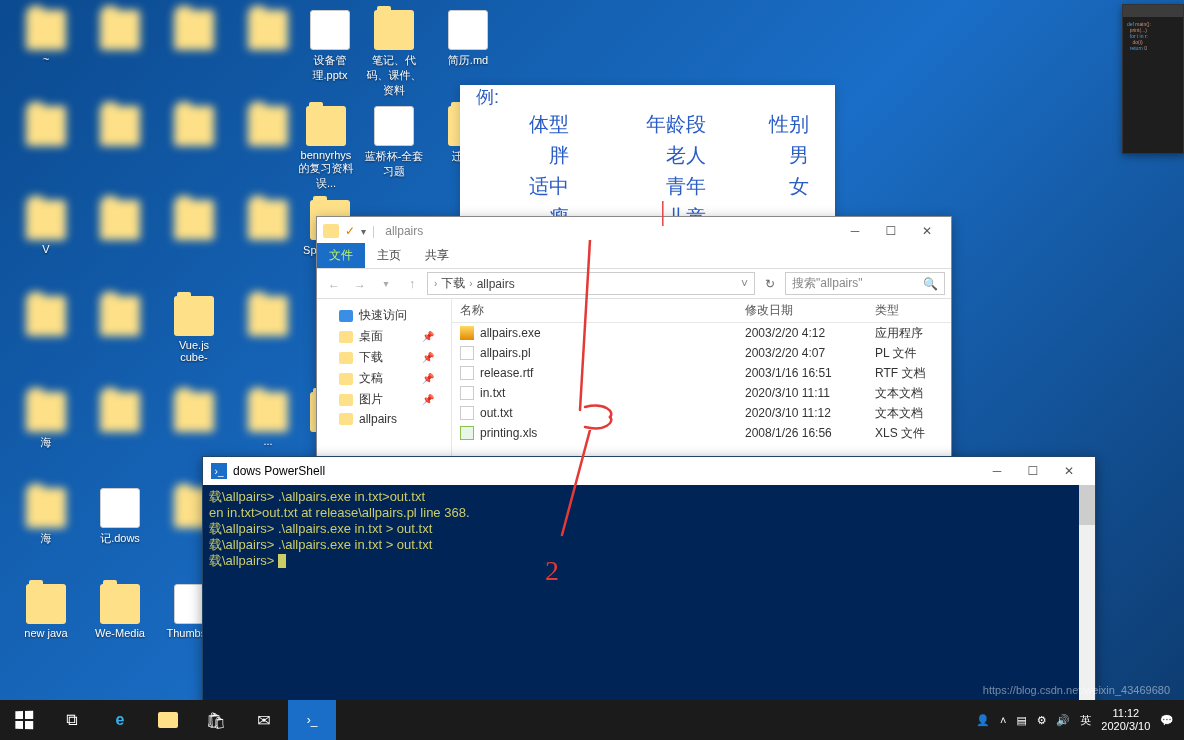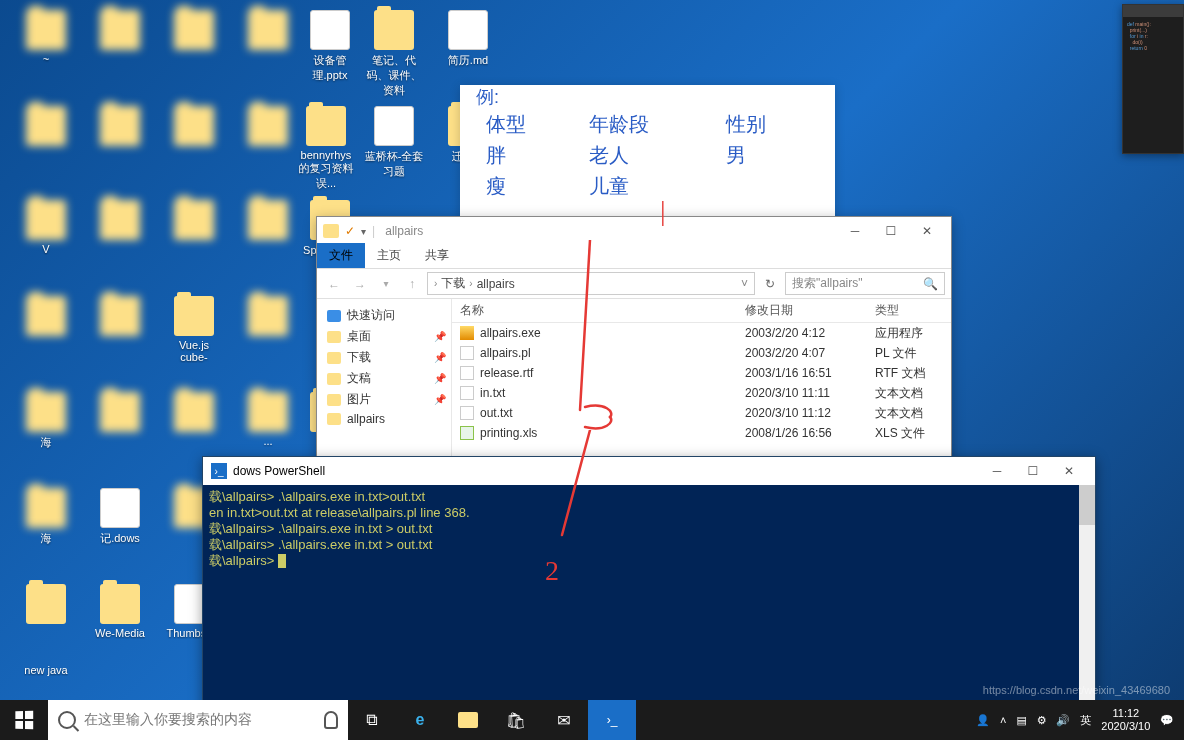--- a/index.html
+++ b/index.html
@@ -11,45 +11,45 @@
   .dicon .ico { width:40px; height:40px; background:#fde088; border-radius:3px; margin-bottom:3px; display:flex; align-items:flex-end; justify-content:center; position:relative; }
   .dicon .ico.folder::before { content:""; position:absolute; top:-4px; left:3px; width:14px; height:6px; background:#fde088; border-radius:2px 2px 0 0; }
   .dicon .ico.file { background:#fff; border:1px solid #ccc; }
   .dicon .ico.blur { filter: blur(4px); }
   .dicon .label { max-width:60px; overflow:hidden; }
 
   
   .note { position:absolute; left:460px; top:85px; width:375px; height:160px; background:#fff; color:#2a5cc5; font-size:20px; padding:8px 16px; box-shadow:0 2px 10px rgba(0,0,0,.2); }
   .note-hdr { color:#2a5cc5; font-size:18px; margin-top:-8px; }
   .note table { width:100%; border-collapse:collapse; }
-  .note td { padding:2px 10px; color:#2a5cc5; }
+  .note td { padding:2px 10px; color:#2a5cc5;text-align:right; }
 
   
   .explorer { position:absolute; left:316px; top:216px; width:636px; height:260px; background:#fff; border:1px solid #888; box-shadow:0 3px 12px rgba(0,0,0,.3); display:flex; flex-direction:column; font-size:12px; }
   .exp-title { height:28px; display:flex; align-items:center; padding:0 6px; gap:6px; background:#fff; }
   .exp-title .folder-ico { width:16px; height:14px; background:#fde088; border-radius:2px; position:relative; }
   .exp-title .arrow-down { font-size:10px; color:#666; }
   .exp-title .ttxt { color:#888; margin-left:4px; }
   .exp-title .winbtns { margin-left:auto; display:flex; }
   .winbtn { width:36px; height:24px; display:flex; align-items:center; justify-content:center; color:#555; font-size:12px; }
 
   .exp-ribbon { height:24px; background:#fff; display:flex; align-items:flex-end; border-bottom:1px solid #ddd; }
   .rtab { padding:4px 12px; font-size:12px; color:#444; }
-  .rtab.active { background:#1a6ec7; color:#000000; }
+  .rtab.active { background:#1a6ec7; color:#bef264; }
 
   .exp-addr { height:30px; display:flex; align-items:center; gap:4px; padding:3px 6px; background:#fff; border-bottom:1px solid #e0e0e0; }
   .navarrow { width:22px; height:22px; display:flex; align-items:center; justify-content:center; color:#aaa; }
   .addrbar { flex:1; height:23px; border:1px solid #ccc; display:flex; align-items:center; padding:0 6px; gap:4px; }
   .addrbar .seg { color:#444; }
   .addrbar .chev { color:#888; font-size:10px; }
   .refresh { width:22px; color:#666; text-align:center; }
   .searchbar { width:160px; height:23px; border:1px solid #ccc; display:flex; align-items:center; padding:0 6px; color:#888; gap:4px; }
 
   .exp-body { flex:1; display:flex; overflow:hidden; }
-  .nav-pane { width:135px; border-right:1px solid #e8e8e8; padding:6px 0; overflow:hidden; }
+  .nav-pane { width:135px; border-right:1px solid #e8e8e8; padding:6px 12px; overflow:hidden; }
   .nav-item { display:flex; align-items:center; gap:6px; padding:2px 4px 2px 10px; font-size:12px; color:#333; }
   .nav-item .pin { margin-left:auto; color:#888; font-size:10px; }
   .nav-item .ni-ico { width:14px; height:12px; background:#fde088; border-radius:2px; flex-shrink:0; }
   .nav-item.star .ni-ico { background:#3a8ee6; }
 
   .file-pane { flex:1; overflow:hidden; }
   .cols { display:grid; grid-template-columns: 285px 130px 90px; height:24px; border-bottom:1px solid #e8e8e8; align-items:center; font-size:12px; color:#555; }
   .cols .ch { padding-left:8px; }
   .row { display:grid; grid-template-columns: 285px 130px 90px; height:20px; align-items:center; font-size:12px; color:#333; padding-left:0; }
   .row .cell { padding-left:8px; display:flex; align-items:center; gap:6px; }
@@ -218,21 +218,21 @@
       <div class="label">海</div>
     </div>
     <div class="dicon" style="left: 90px; top: 488px;">
       <div class="ico file"></div>
       <div class="label">记.dows</div>
     </div>
     <div class="dicon" style="left: 164px; top: 488px;">
       <div class="ico folder blur"></div>
       <div class="label"></div>
     </div>
-    <div class="dicon" style="left: 16px; top: 584px; gap: 37px;">
+    <div class="dicon" style="left: 16px; top: 584px;">
       <div class="ico folder"></div>
       <div class="label">new java</div>
     </div>
     <div class="dicon" style="left: 90px; top: 584px;">
       <div class="ico folder"></div>
       <div class="label">We-Media</div>
     </div>
     <div class="dicon" style="left: 164px; top: 584px;">
       <div class="ico file"></div>
       <div class="label">Thumbs.db</div>
@@ -258,20 +258,25 @@
       <td>体型</td>
       <td>年龄段</td>
       <td>性别</td>
     </tr>
     <tr>
           <td>胖</td>
           <td>老人</td>
           <td>男</td>
         </tr>
     <tr>
+          <td>适中</td>
+          <td>青年</td>
+          <td>女</td>
+        </tr>
+    <tr>
           <td>瘦</td>
           <td>儿童</td>
           <td></td>
         </tr>
   </tbody>
     </table>
 </div>
 
 <div class="explorer">
   <div class="exp-title">
@@ -432,25 +437,20 @@
 
 <div class="taskbar">
   <div class="start">
     <div class="winlogo">
         <div></div>
         <div></div>
         <div></div>
         <div></div>
       </div>
   </div>
-  <div class="search">
-    <div class="sico"></div>
-    <span>在这里输入你要搜索的内容</span>
-    <div class="micico"></div>
-  </div>
   <div class="tbbtn">
       <div class="tbicon">⧉</div>
     </div>
   <div class="tbbtn">
       <div class="tbicon" style="color:#3ab1ec;font-weight:bold">e</div>
     </div>
   <div class="tbbtn">
       <div class="tbicon" style="background:#fde088;width:20px;height:16px;border-radius:2px"></div>
     </div>
   <div class="tbbtn">

